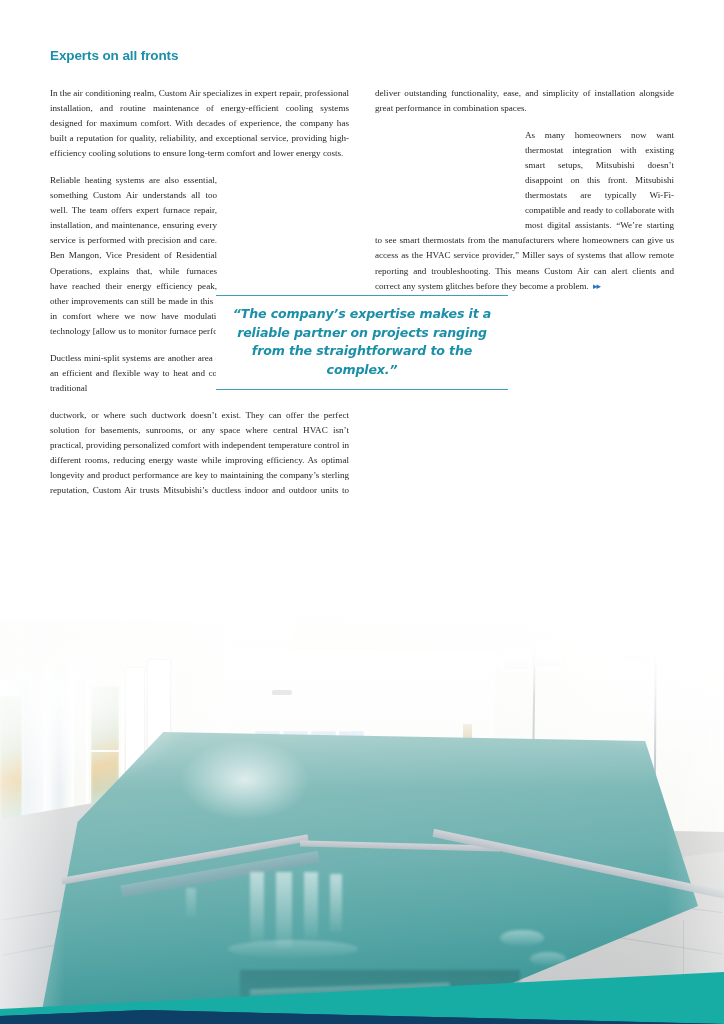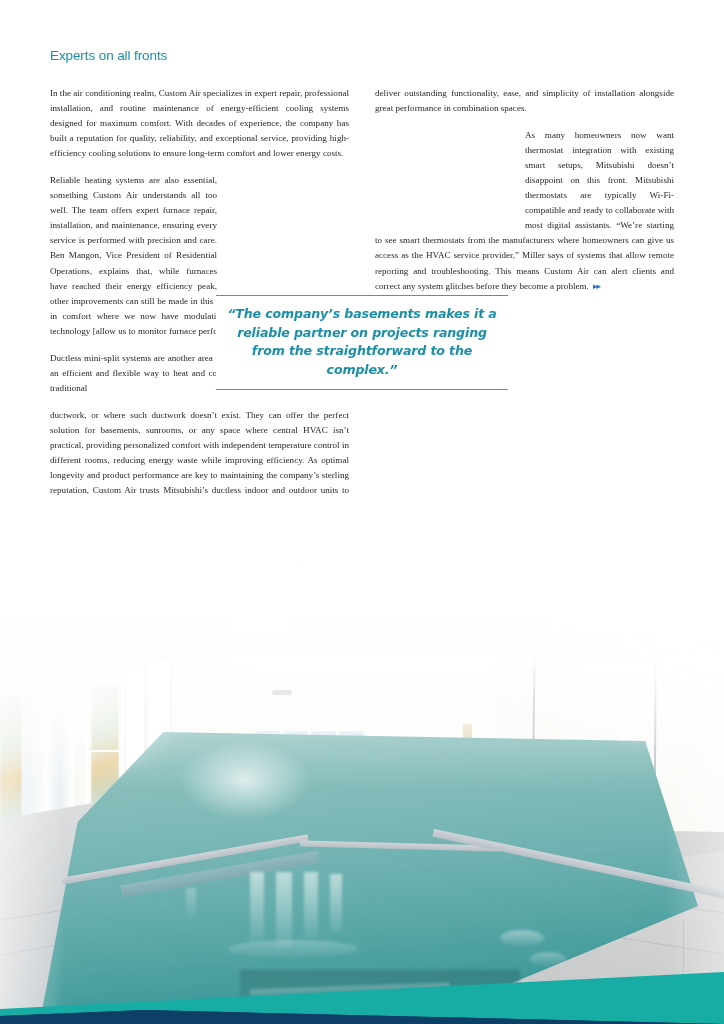--- a/index.html
+++ b/index.html
@@ -13,21 +13,21 @@
 
   
   #article{
     position:absolute; left:0; top:0; width:724px; height:530px;
     padding:48px 50px 0 50px;
   }
 
   #page-title{
     color:#1b8fa8;
     font-size:13.5px;
-    font-weight:normal;
+    font-weight:bold;
     letter-spacing:-0.1px;
     margin-bottom:23px;
   }
 
   .columns{
     position:relative;
     column-count:2;
     column-gap:26px;
     column-fill:auto;
     height:430px;
@@ -312,21 +312,21 @@
     <p class="body">ductwork, or where such ductwork doesn’t exist. They can offer the perfect solution for basements, sunrooms, or any space where central HVAC isn’t practical, providing personalized comfort with independent temperature control in different rooms, reducing energy waste while improving efficiency. As optimal longevity and product performance are key to maintaining the company’s sterling reputation, Custom Air trusts Mitsubishi’s ductless indoor and outdoor units to deliver outstanding functionality, ease, and simplicity of installation alongside great performance in combination spaces.</p>
 
     <p class="body">
       <span class="qspacer2"></span>
       <span>As many homeowners now want thermostat integration with existing smart setups, Mitsubishi doesn’t disappoint on this front. Mitsubishi thermostats are typically Wi-Fi-compatible and ready to collaborate with most digital assistants. “We’re starting to see smart thermostats from the manufacturers where homeowners can give us access as the HVAC service provider,” Miller says of systems that allow remote reporting and troubleshooting. This means Custom Air can alert clients and correct any system glitches before they become a problem.</span><span class="endmark" style="color: rgb(42, 110, 187);">▸▸</span>
     </p>
 
   </div>
 
   <div id="pullquote" style="border-top-color: rgb(58, 159, 181); border-bottom-color: rgb(58, 159, 181);">
-    <div class="qtext" style="color: rgb(27, 143, 168);">“The company’s basements makes it a reliable partner on projects ranging from the straightforward to the complex.”</div>
+    <div class="qtext" style="color: rgb(27, 143, 168);">“The company’s expertise makes it a reliable partner on projects ranging from the straightforward to the complex.”</div>
   </div>
 
 </div>
 
 <div id="photo">
   <div class="scene">
 
     <div class="room"></div>
     <div class="ceiling"></div>
     <div class="ceil-edge"></div>

